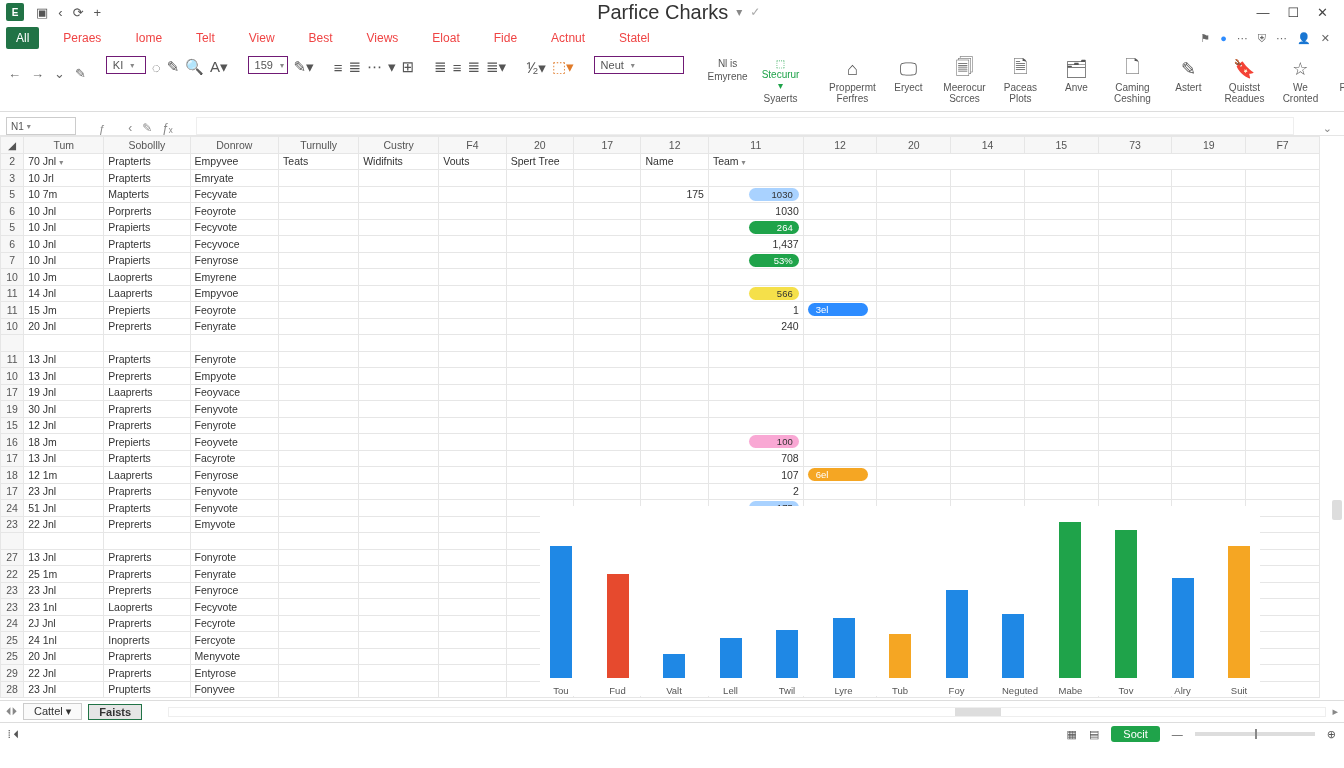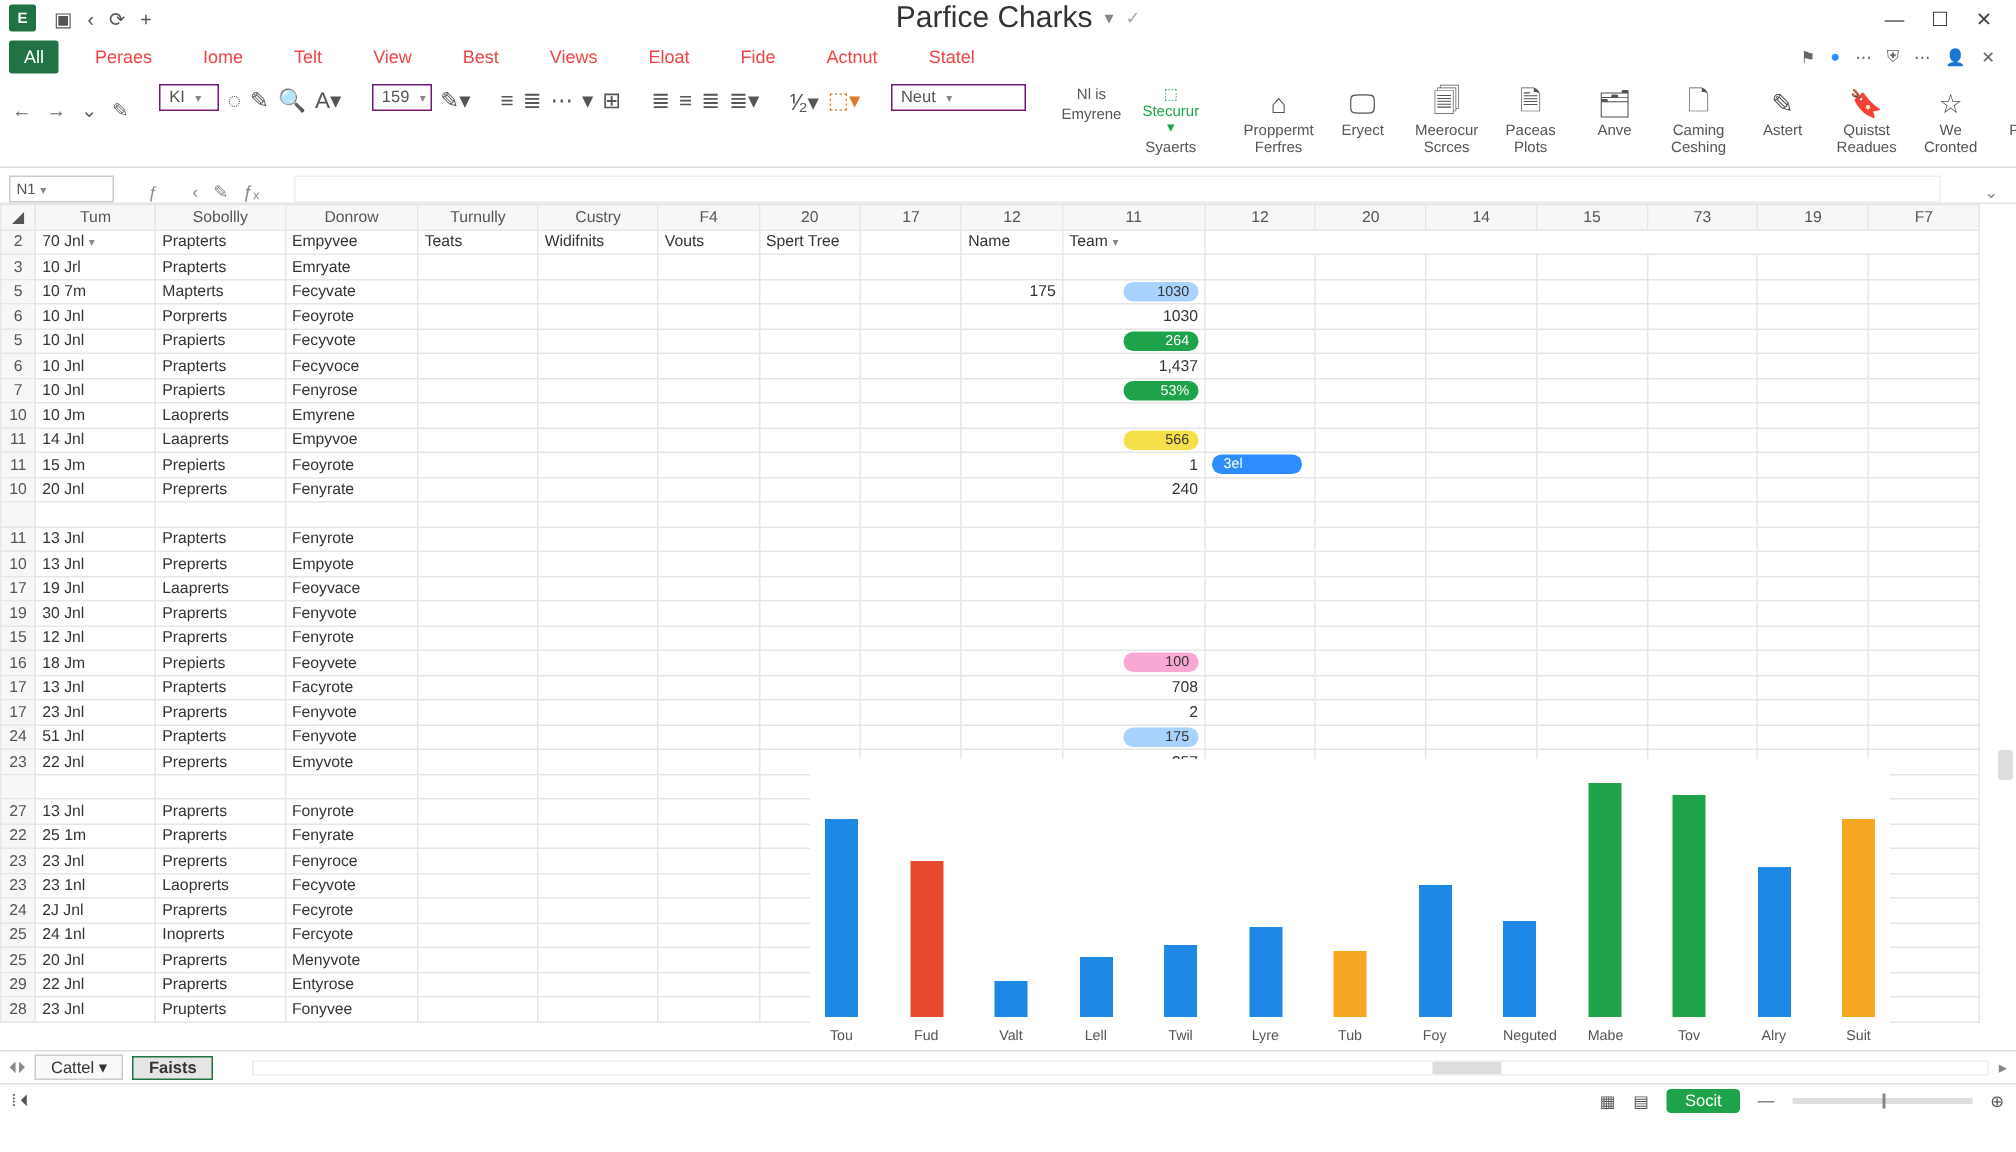--- a/index.html
+++ b/index.html
@@ -632,20 +632,40 @@
   <td class="num">708</td>
   <td></td>
   <td></td>
           <td></td>
           <td></td>
           <td></td>
           <td></td>
           <td></td>
         </tr>
         <tr>
+          <th class="rowhdr">18</th>
+  <td>12 1m</td>
+  <td>Laaprerts</td>
+  <td>Fenyrose</td>
+  <td></td>
+          <td></td>
+          <td></td>
+          <td></td>
+          <td></td>
+  <td class="num"></td>
+  <td class="num">107</td>
+  <td><span class="pill c-orange" style="min-width:60px;text-align:left;padding-left:8px">6el</span></td>
+  <td></td>
+          <td></td>
+          <td></td>
+          <td></td>
+          <td></td>
+          <td></td>
+        </tr>
+        <tr>
           <th class="rowhdr">17</th>
   <td>23 Jnl</td>
   <td>Praprerts</td>
   <td>Fenyvote</td>
   <td></td>
           <td></td>
           <td></td>
           <td></td>
           <td></td>
   <td class="num"></td>

